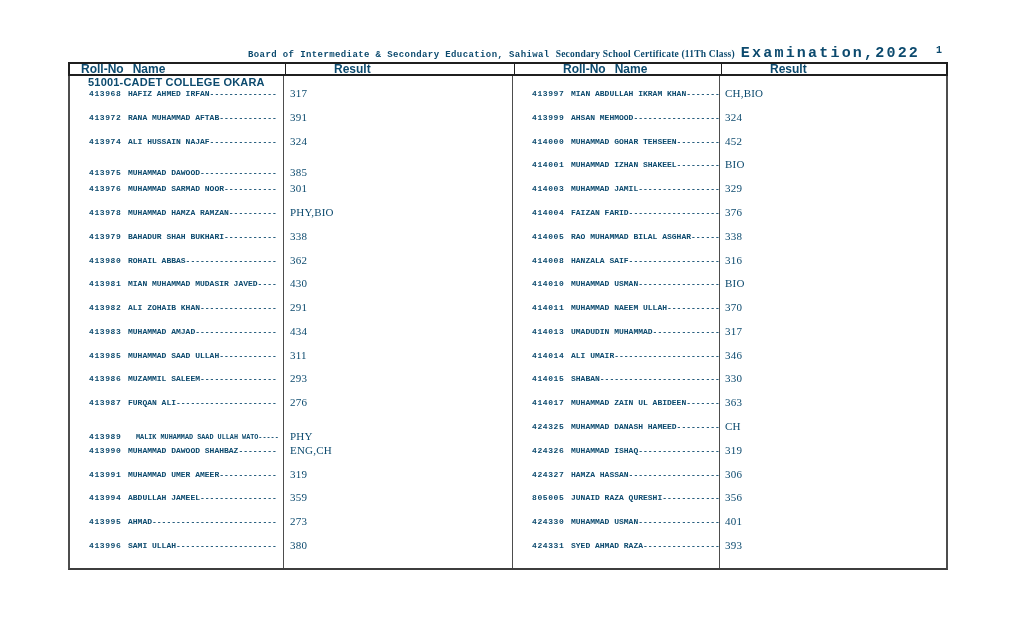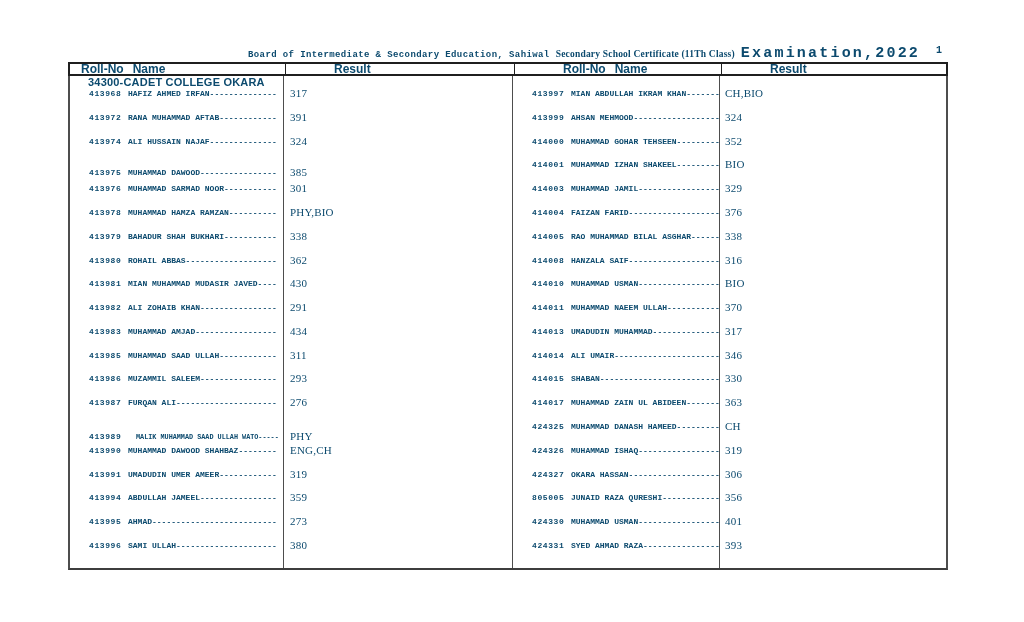--- a/index.html
+++ b/index.html
@@ -74,21 +74,21 @@
       <div class="th-cell bl">
         <span>Result</span>
       </div>
     </div>
 
     <div class="tbody">
       <div class="vline v1"></div>
       <div class="vline v2"></div>
       <div class="vline v3"></div>
 
-      <div class="group-header">34300-CADET COLLEGE OKARA</div>
+      <div class="group-header">51001-CADET COLLEGE OKARA</div>
 
       <div class="rows cols-left" id="rows-left">
           <div class="row" style="top: 0px;">
     <span class="cell roll">413968</span>
     <span class="cell name">HAFIZ AHMED IRFAN--------------</span>
     <span class="cell result">317</span>
   </div>
           <div class="row" style="top: 23.79px;">
     <span class="cell roll">413972</span>
     <span class="cell name">RANA MUHAMMAD AFTAB------------</span>
@@ -159,21 +159,21 @@
     <span class="cell name small">MALIK MUHAMMAD SAAD ULLAH WATO-----</span>
     <span class="cell result">PHY</span>
   </div>
           <div class="row" style="top: 356.85px;">
     <span class="cell roll">413990</span>
     <span class="cell name">MUHAMMAD DAWOOD SHAHBAZ--------</span>
     <span class="cell result">ENG,CH</span>
   </div>
           <div class="row" style="top: 380.64px; padding-left: 45px;">
     <span class="cell roll">413991</span>
-    <span class="cell name">UMADUDIN UMER AMEER------------</span>
+    <span class="cell name">MUHAMMAD UMER AMEER------------</span>
     <span class="cell result">319</span>
   </div>
           <div class="row" style="top: 404.43px; padding-left: 28px;">
     <span class="cell roll">413994</span>
     <span class="cell name">ABDULLAH JAMEEL----------------</span>
     <span class="cell result">359</span>
   </div>
           <div class="row" style="top: 428.22px;">
     <span class="cell roll">413995</span>
     <span class="cell name">AHMAD--------------------------</span>
@@ -192,21 +192,21 @@
     <span class="cell result">CH,BIO</span>
   </div>
           <div class="row" style="top: 23.79px;">
     <span class="cell roll">413999</span>
     <span class="cell name">AHSAN MEHMOOD------------------</span>
     <span class="cell result">324</span>
   </div>
           <div class="row" style="top: 47.58px;">
     <span class="cell roll">414000</span>
     <span class="cell name">MUHAMMAD GOHAR TEHSEEN---------</span>
-    <span class="cell result">352</span>
+    <span class="cell result">452</span>
   </div>
           <div class="row" style="top: 71.37px;">
     <span class="cell roll">414001</span>
     <span class="cell name">MUHAMMAD IZHAN SHAKEEL---------</span>
     <span class="cell result">BIO</span>
   </div>
           <div class="row" style="top: 95.16px;">
     <span class="cell roll">414003</span>
     <span class="cell name">MUHAMMAD JAMIL-----------------</span>
     <span class="cell result">329</span>
@@ -261,21 +261,21 @@
     <span class="cell name">MUHAMMAD DANASH HAMEED---------</span>
     <span class="cell result">CH</span>
   </div>
           <div class="row" style="top: 356.85px;">
     <span class="cell roll">424326</span>
     <span class="cell name">MUHAMMAD ISHAQ-----------------</span>
     <span class="cell result">319</span>
   </div>
           <div class="row" style="top: 380.64px;">
     <span class="cell roll">424327</span>
-    <span class="cell name">OKARA HASSAN-------------------</span>
+    <span class="cell name">HAMZA HASSAN-------------------</span>
     <span class="cell result">306</span>
   </div>
           <div class="row" style="top: 404.43px;">
     <span class="cell roll">805005</span>
     <span class="cell name">JUNAID RAZA QURESHI------------</span>
     <span class="cell result">356</span>
   </div>
           <div class="row" style="top: 428.22px;">
     <span class="cell roll">424330</span>
     <span class="cell name">MUHAMMAD USMAN-----------------</span>

